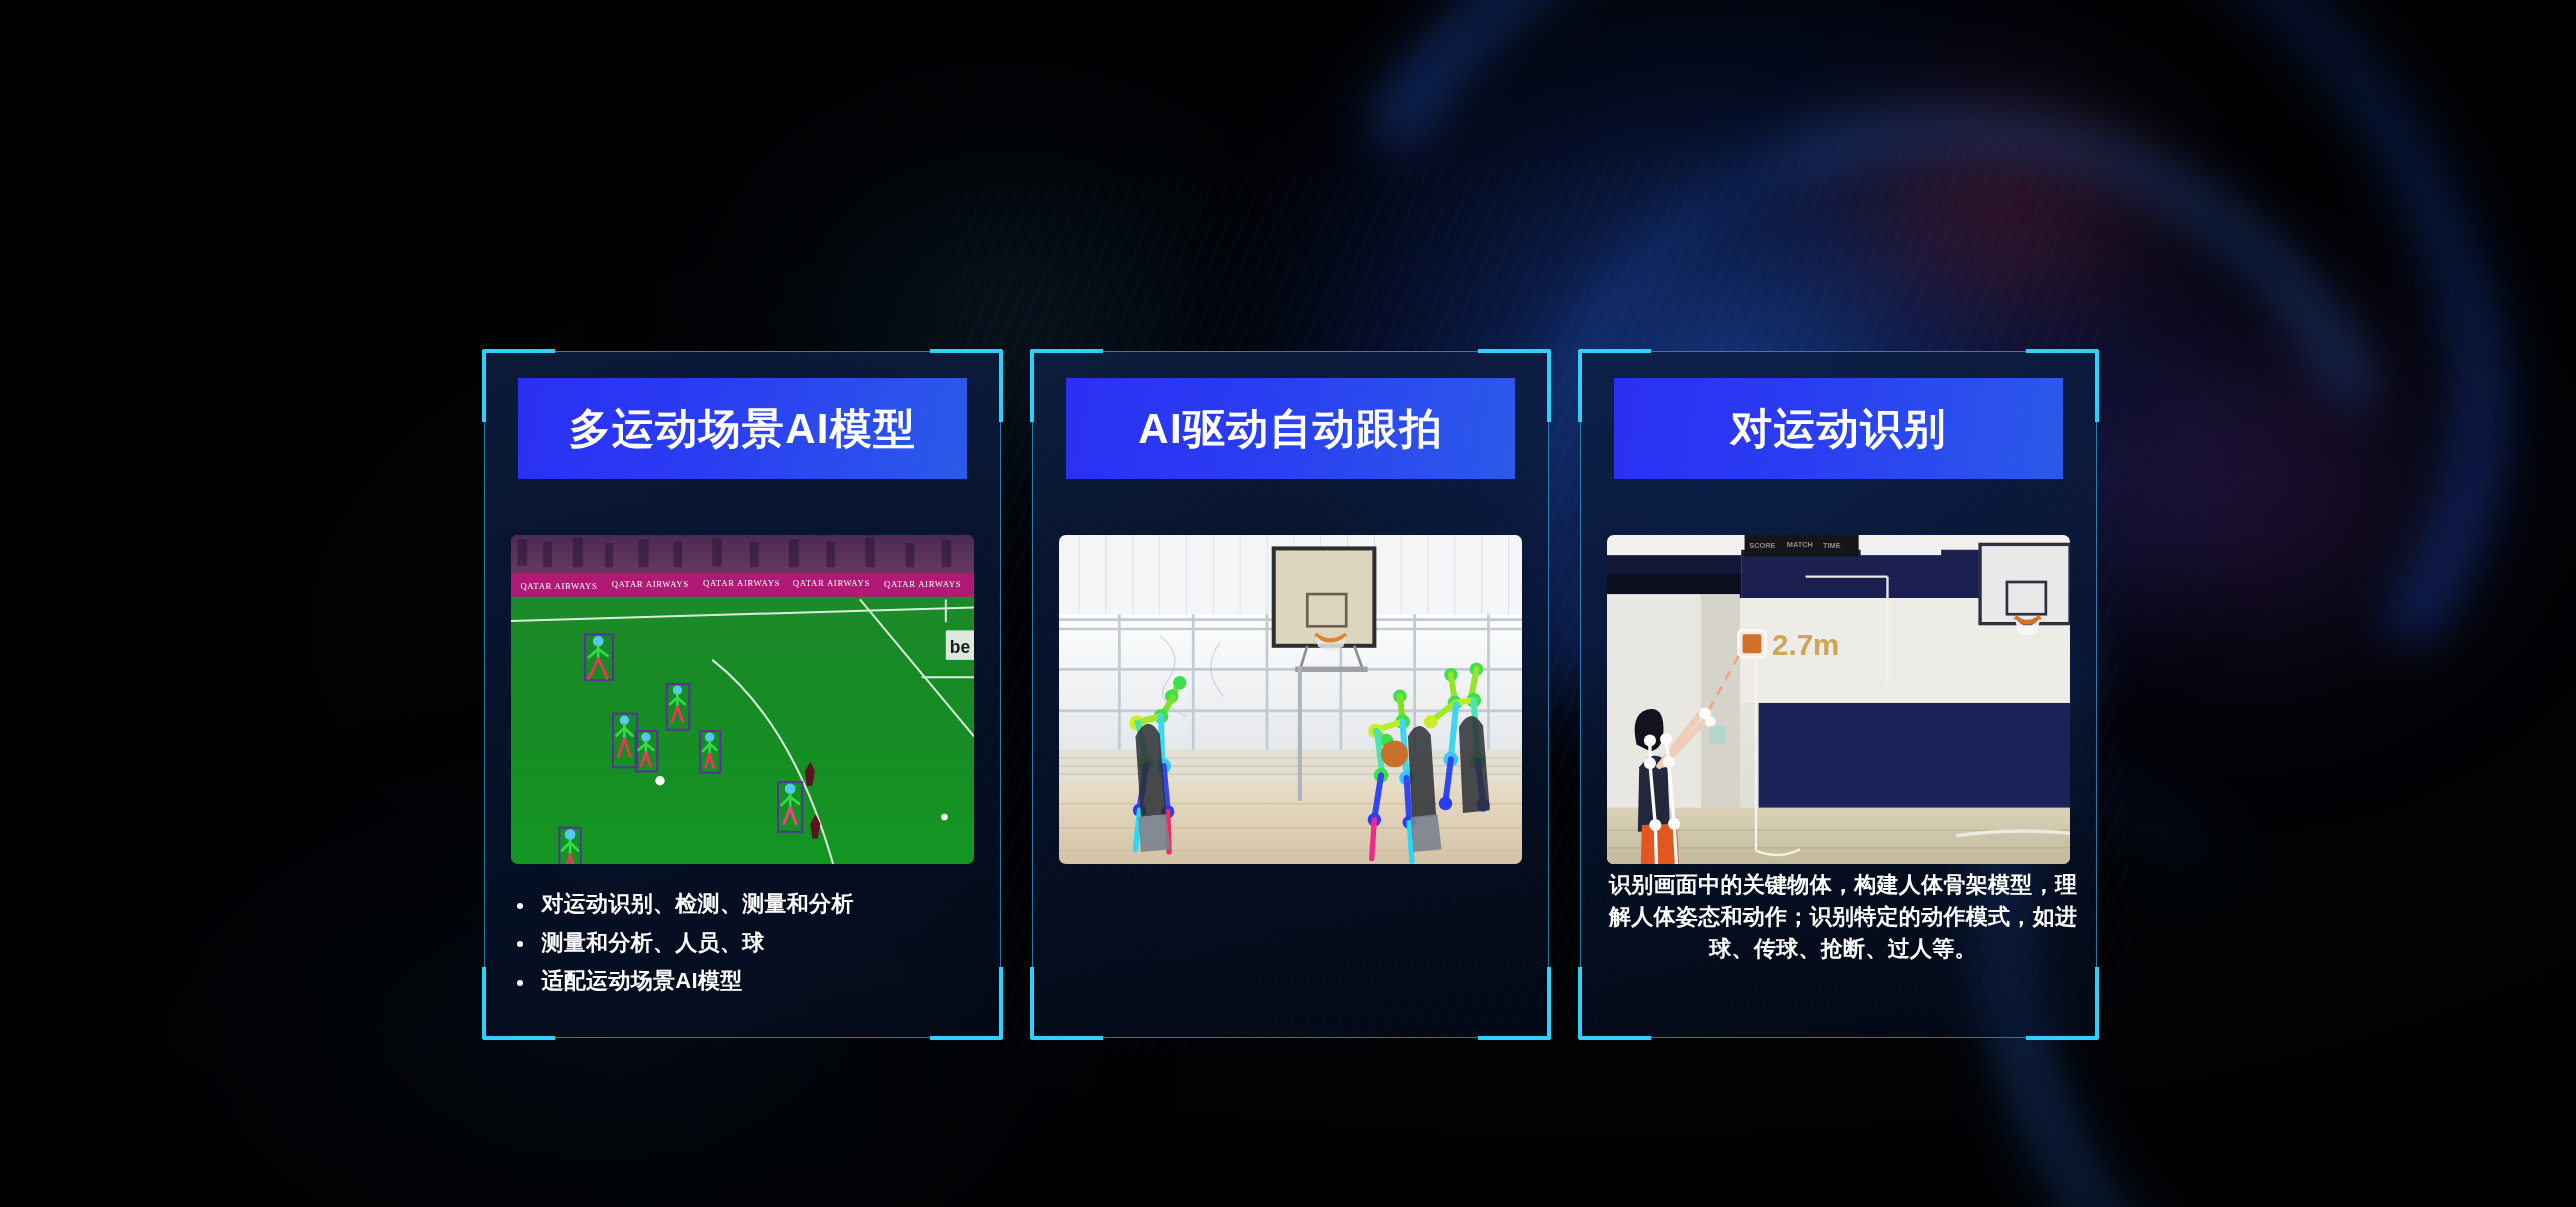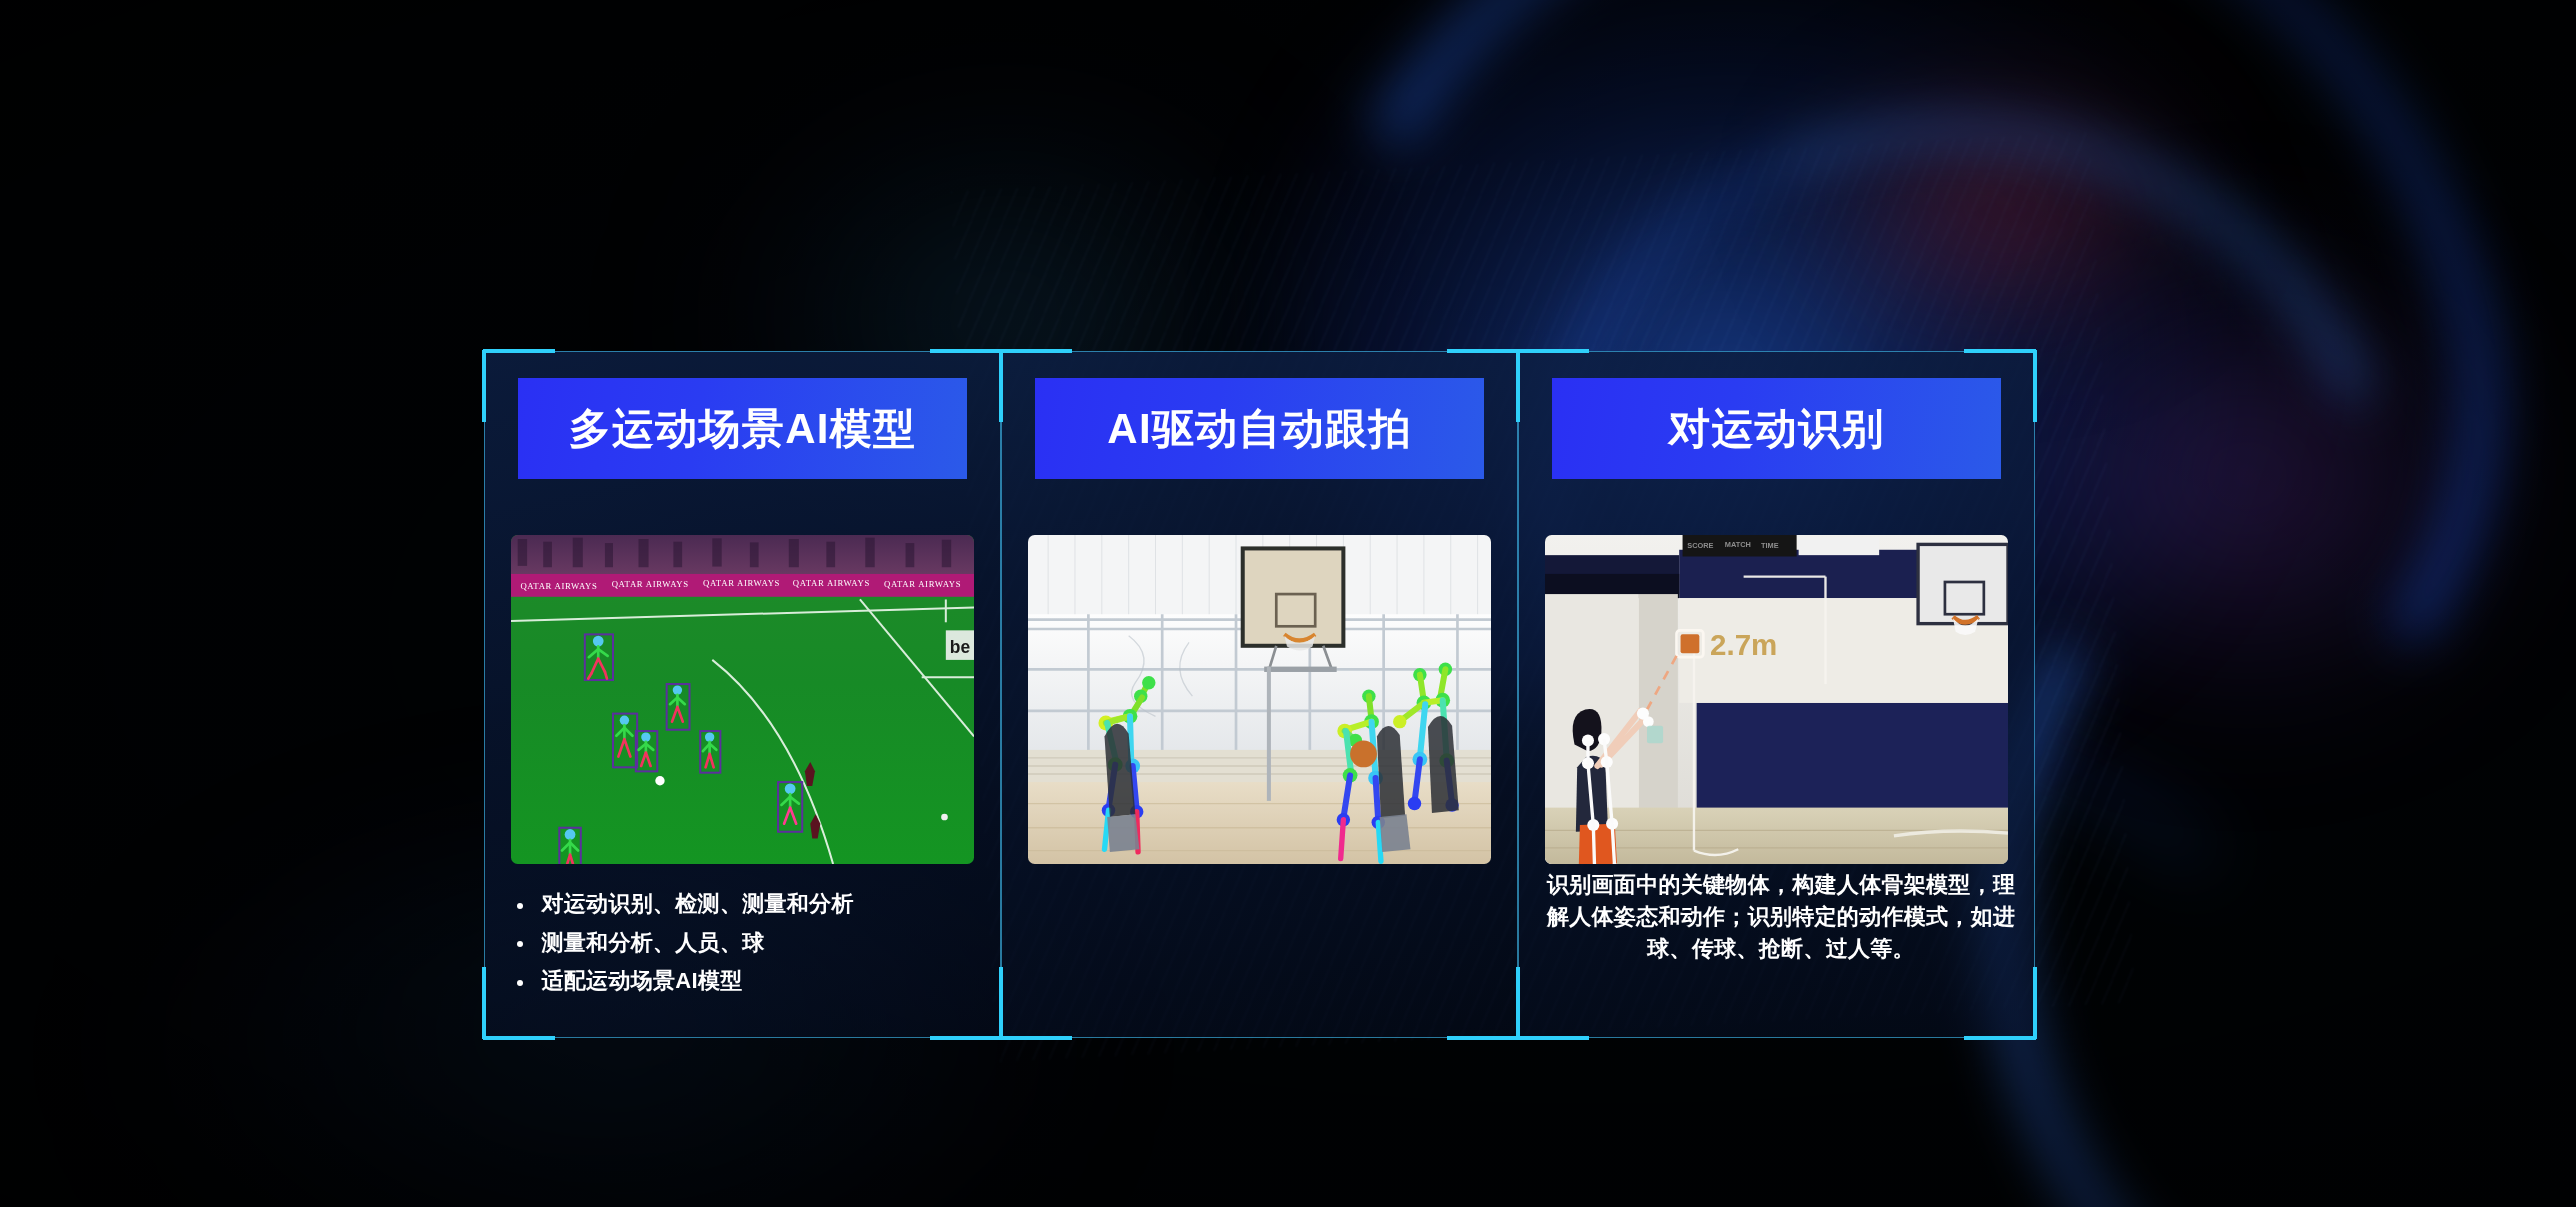--- a/index.html
+++ b/index.html
@@ -80,21 +80,21 @@
     transform:rotate(-3deg);
     filter:blur(1.3px);
     opacity:.8;
   }
   .vignette{
     position:absolute;inset:0;
     background:radial-gradient(ellipse at 62% 52%, rgba(0,0,0,0) 28%, rgba(0,0,0,.45) 74%, rgba(0,0,0,.82) 100%);
   }
 
   
-  #cards{position:absolute;left:484px;top:351px;display:flex;}
+  #cards{position:absolute;left:484px;top:351px;display:flex;gap:31px;}
   .card{
     position:relative;
     width:517px;height:687px;
     box-sizing:border-box;
     background:linear-gradient(168deg, rgba(12,30,66,.88) 0%, rgba(9,24,55,.74) 46%, rgba(6,16,40,.46) 100%);
   }
   .card .hair{
     position:absolute;inset:0;
     border:0.7px solid rgba(64,190,240,.62);
     pointer-events:none;

